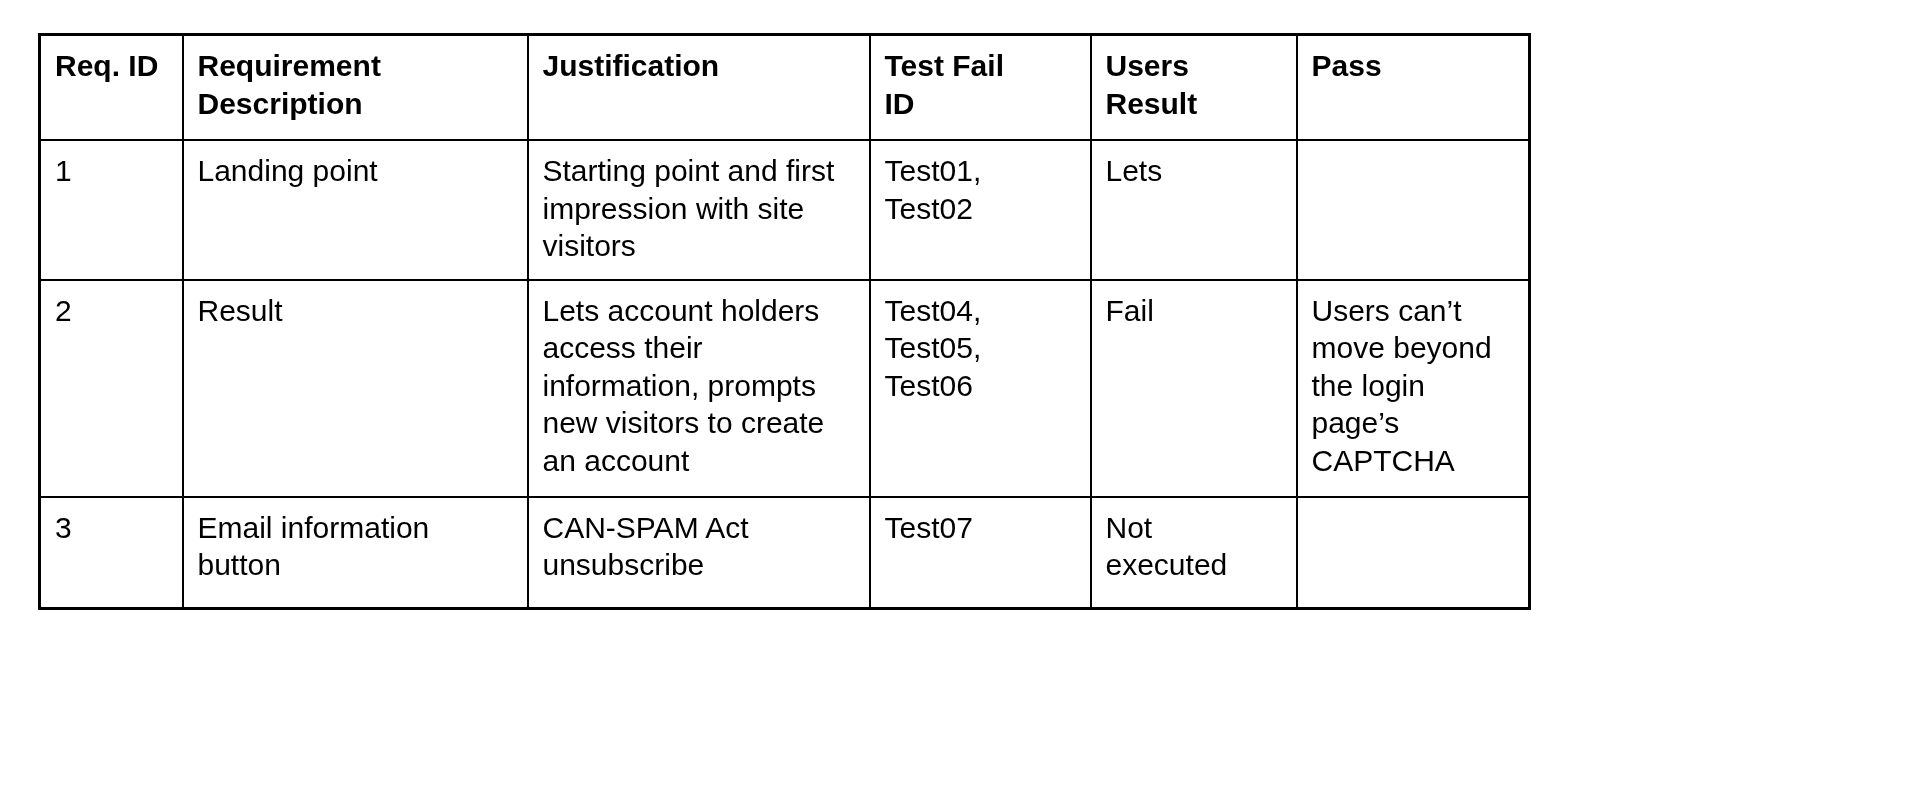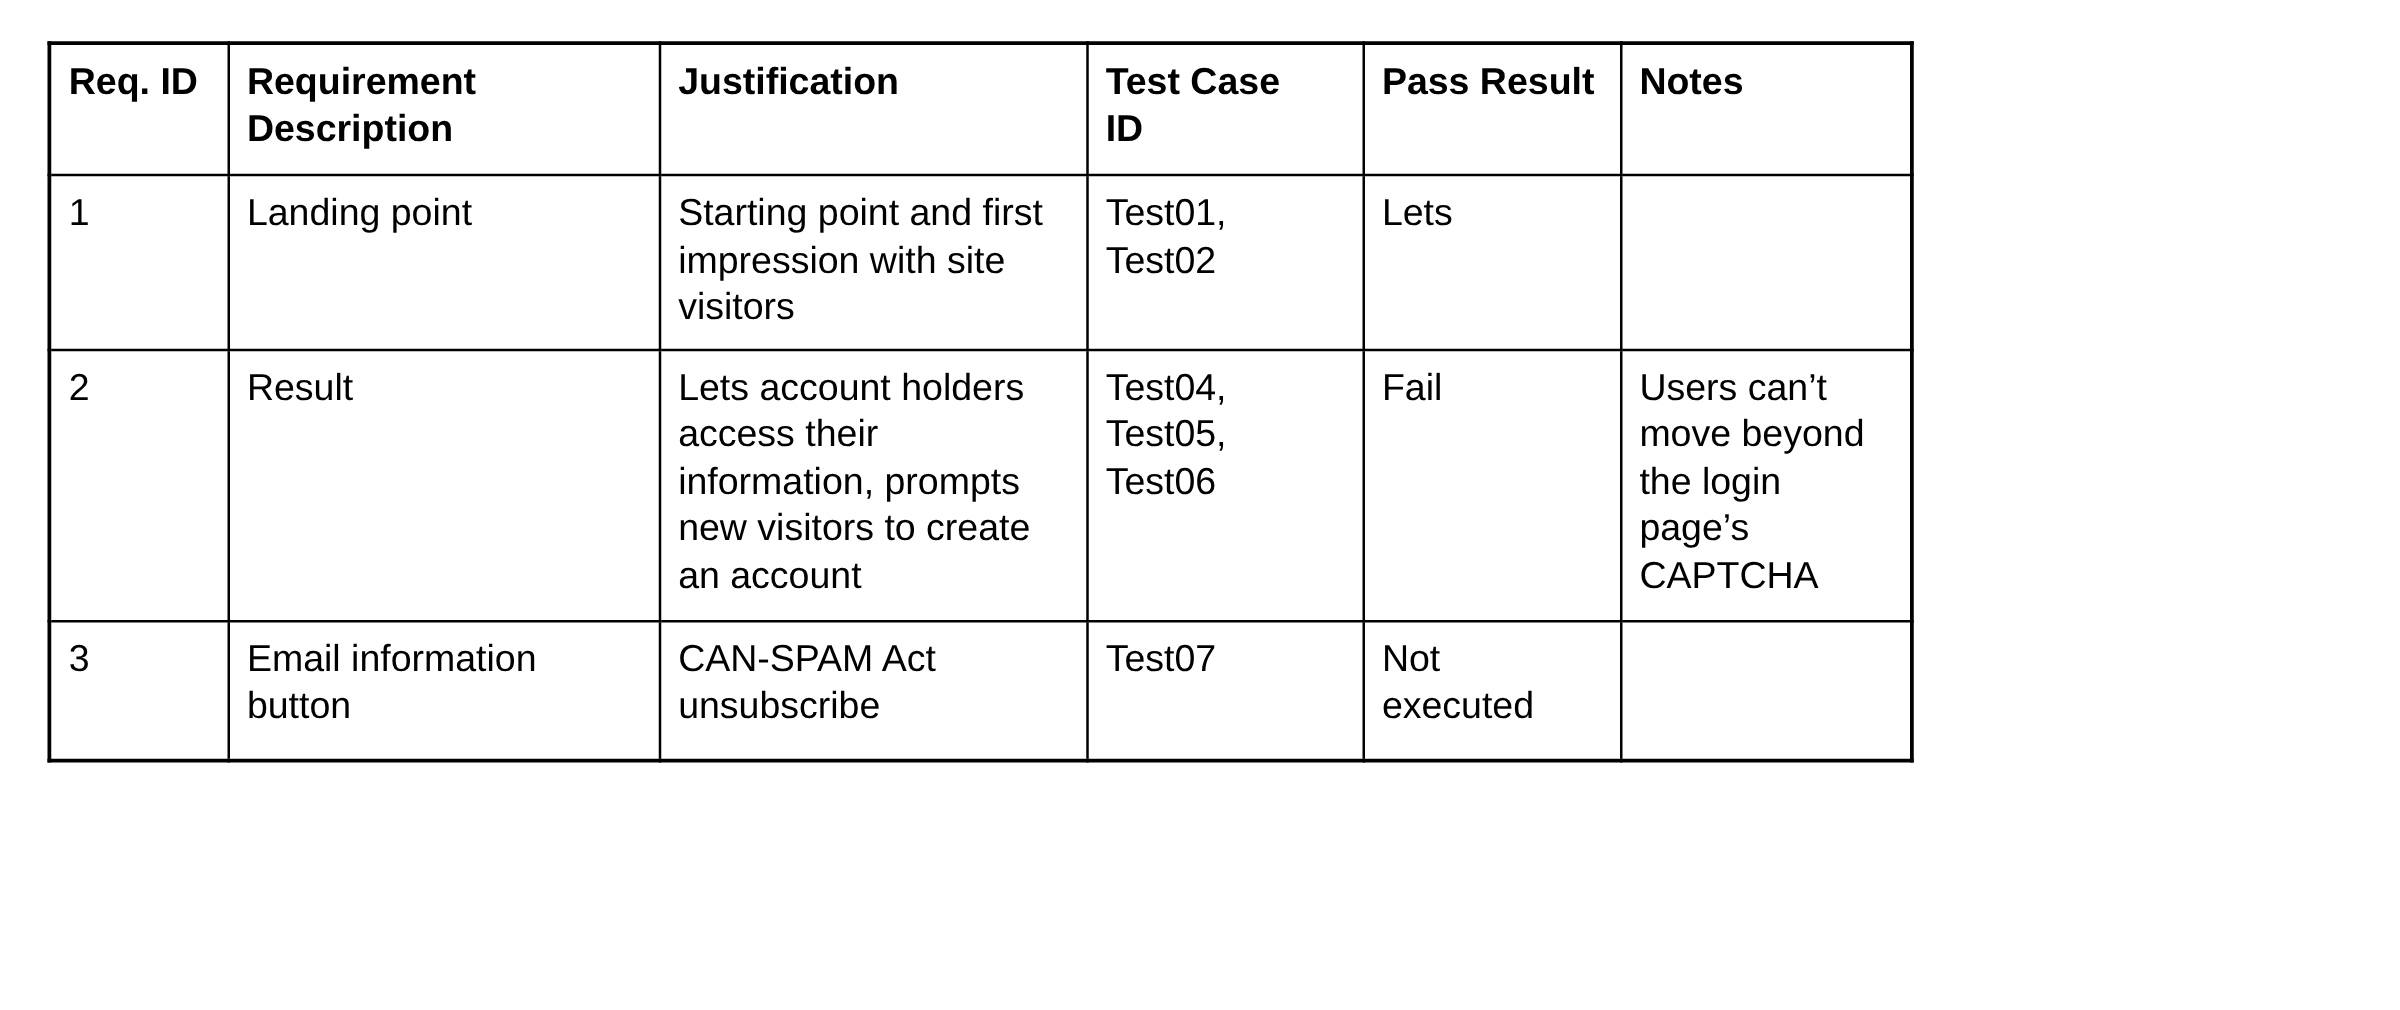--- a/index.html
+++ b/index.html
@@ -97,28 +97,28 @@
             <span class="cell-text">Req. ID</span>
           </th>
           <th>
             <span class="cell-text">Requirement
 Description</span>
           </th>
           <th>
             <span class="cell-text">Justification</span>
           </th>
           <th>
-            <span class="cell-text">Test Case
+            <span class="cell-text">Test Fail
 ID</span>
           </th>
           <th>
-            <span class="cell-text">Pass Result</span>
+            <span class="cell-text">Users Result</span>
           </th>
           <th>
-            <span class="cell-text">Notes</span>
+            <span class="cell-text">Pass</span>
           </th>
         </tr>
       </thead>
       <tbody>
         <tr class="row-1">
           <td>
             <span class="cell-text">1</span>
           </td>
           <td>
             <span class="cell-text">Landing point</span>

